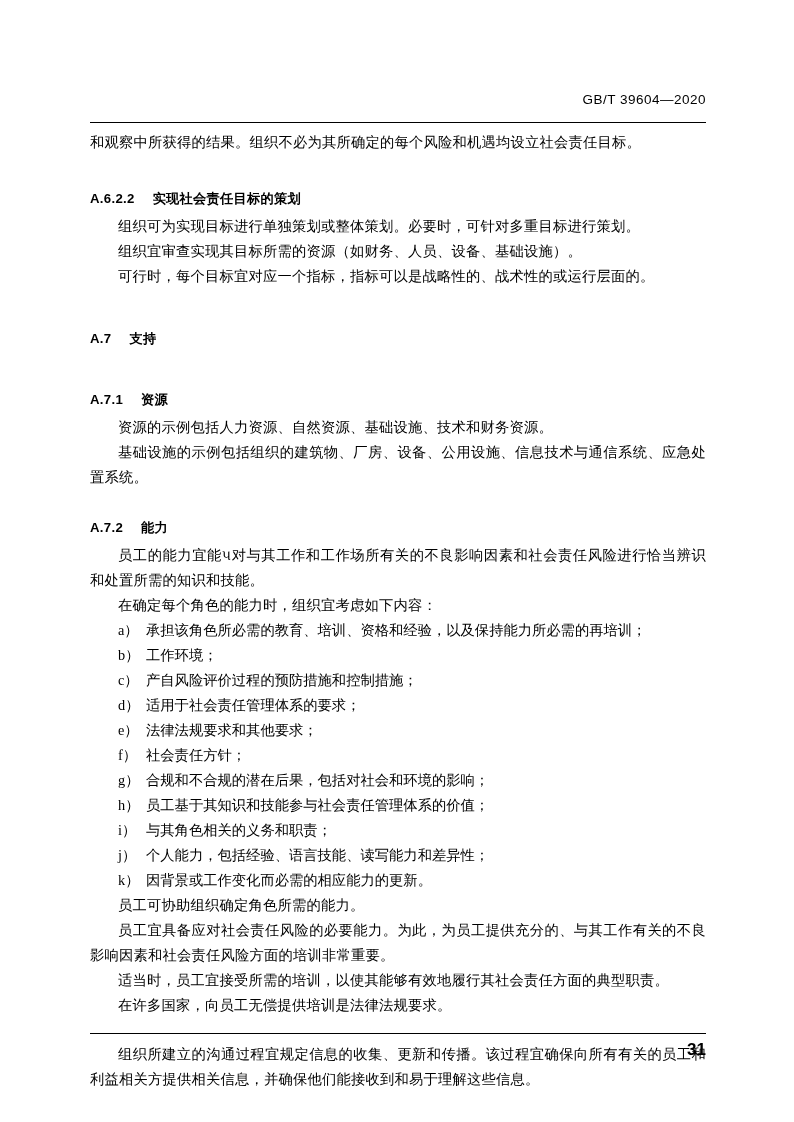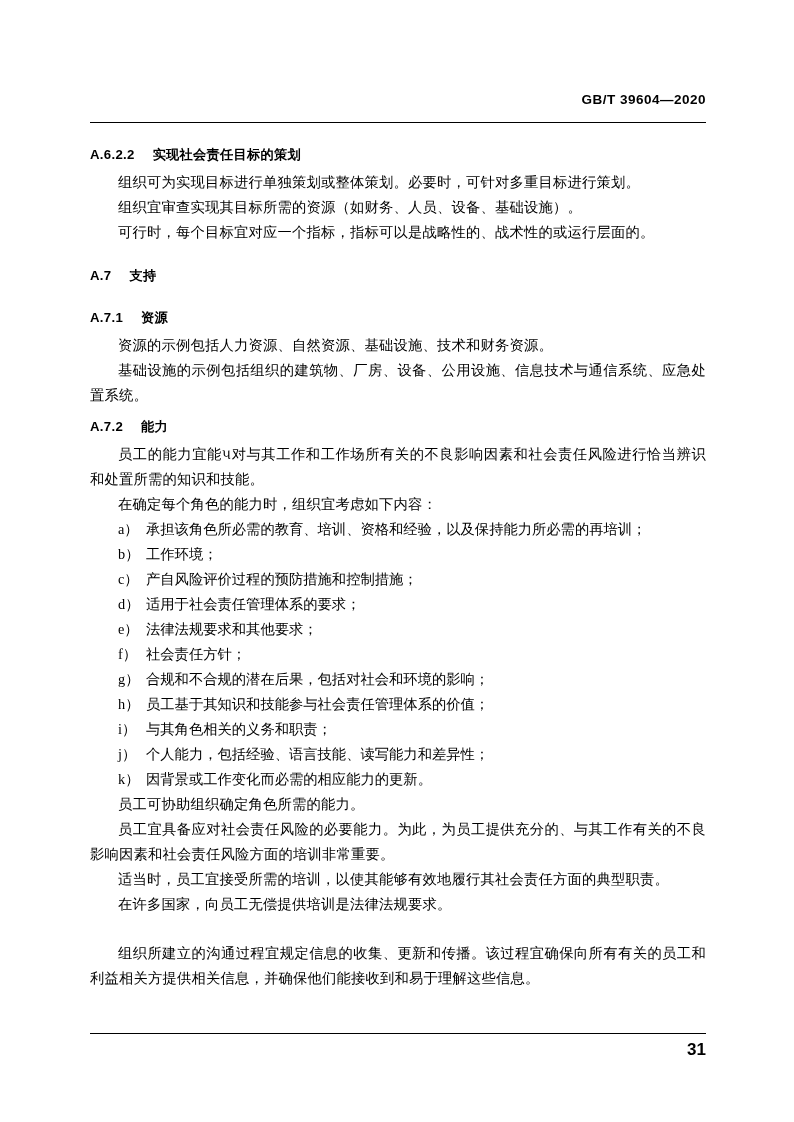--- a/index.html
+++ b/index.html
@@ -28,21 +28,21 @@
     left: 90px;
     right: 88px;
     height: 22px;
   }
   .header-std {
     position: absolute;
     right: 0;
     top: 0;
     font-family: "Liberation Sans", sans-serif;
     font-size: 13.5px;
-    font-weight: bold;
+    font-weight: normal;
     letter-spacing: 0.5px;
     color: #000;
   }
   .header-rule {
     position: absolute;
     left: 90px;
     right: 88px;
     top: 122px;
     border-top: 1.3px solid #000;
   }
@@ -65,20 +65,21 @@
   .sec-h {
     font-family: "Liberation Sans", sans-serif;
     font-size: 13.2px;
     font-weight: bold;
     line-height: 22px;
     margin: 0;
     letter-spacing: 0.3px;
   }
   .sec-h .num {
     display: inline-block;
+    margin-top: 19px;
   }
   .gap-lg { height: 20px; }
   .gap-md { height: 14px; }
   .gap-sm { height: 8px; }
   .gap-xs { height: 4px; }
   .list-item {
     font-size: 14.3px;
     line-height: 25px;
     margin: 0;
     padding-left: 56px;
@@ -117,20 +118,21 @@
 
 <div class="page">
 
   <div class="header">
     <span class="header-std">GB/T 39604—2020</span>
   </div>
   <div class="header-rule"></div>
 
   <div class="content">
 
+    <p class="para">和观察中所获得的结果。组织不必为其所确定的每个风险和机遇均设立社会责任目标。</p>
 
     <div class="gap-md"></div>
 
     <p class="sec-h">
       <span class="num">A.6.2.2</span><span class="sec-title-gap"></span><span>实现社会责任目标的策划</span>
     </p>
     <div class="gap-xs"></div>
     <p class="para indent">组织可为实现目标进行单独策划或整体策划。必要时，可针对多重目标进行策划。</p>
     <p class="para indent">组织宜审查实现其目标所需的资源（如财务、人员、设备、基础设施）。</p>
     <p class="para indent">可行时，每个目标宜对应一个指标，指标可以是战略性的、战术性的或运行层面的。</p>

